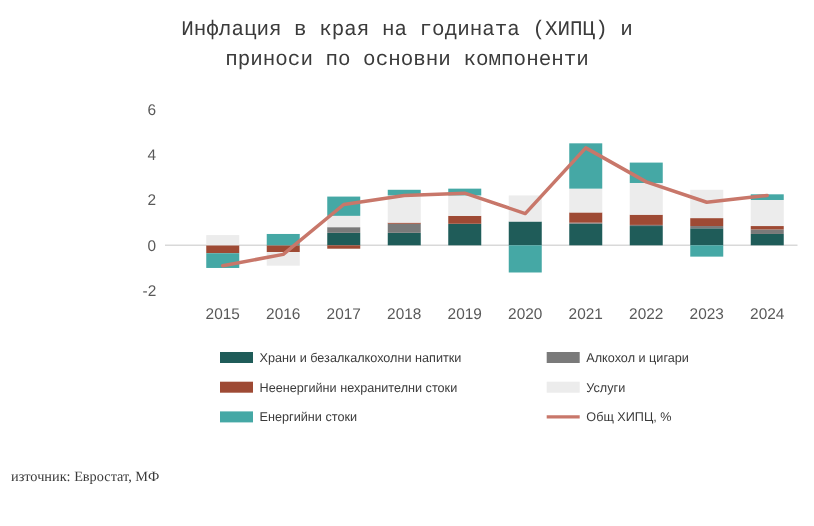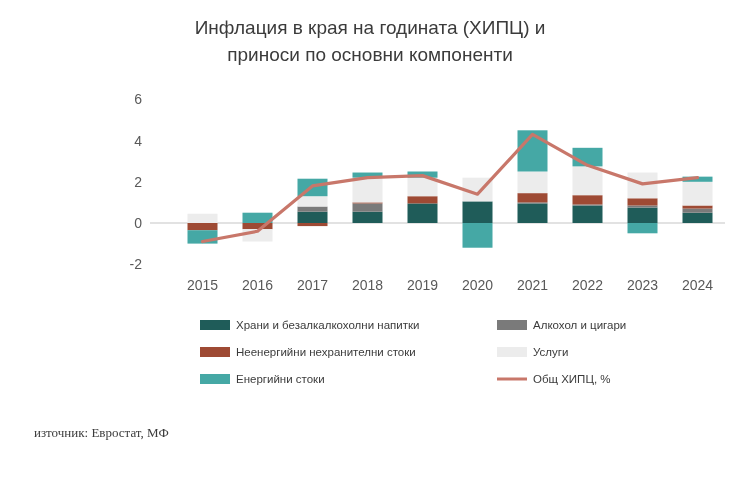--- a/index.html
+++ b/index.html
@@ -23,31 +23,30 @@
   }
   .title-block {
     position: absolute;
     left: 110px;
     top: 14px;
     width: 520px;
     text-align: center;
     font-size: 19px;
     line-height: 27px;
     color: #3b3b3b;
-    font-family: Liberation Sans, sans-serif;
+    font-family: Liberation Mono, monospace;
     white-space: pre-line;
   }
   .source-note {
     position: absolute;
     left: 10px;
     top: 425px;
     font-family: "Liberation Serif", serif;
     font-size: 13px;
     color: #3b3b3b;
-    margin-left: 24px;
   }
   svg { display: block; }
   .ytick-label, .xtick-label {
     font-family: "Liberation Sans", sans-serif;
     font-size: 14px;
     fill: #595959;
   }
   .legend-label {
     font-family: "Liberation Sans", sans-serif;
     font-size: 11.5px;

